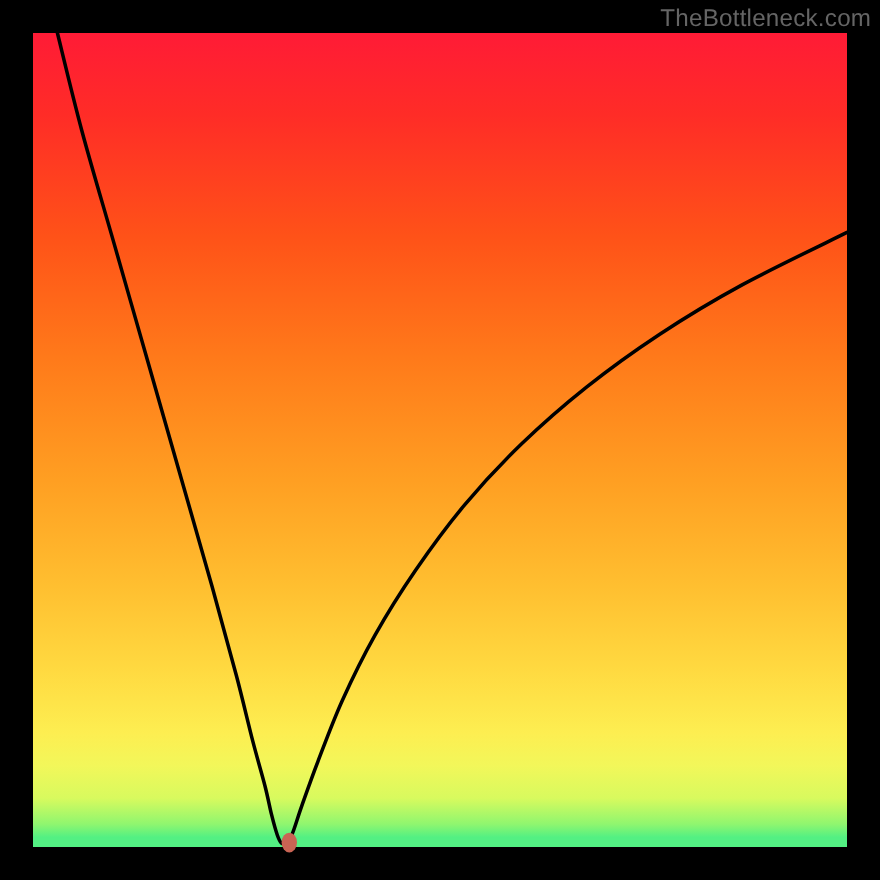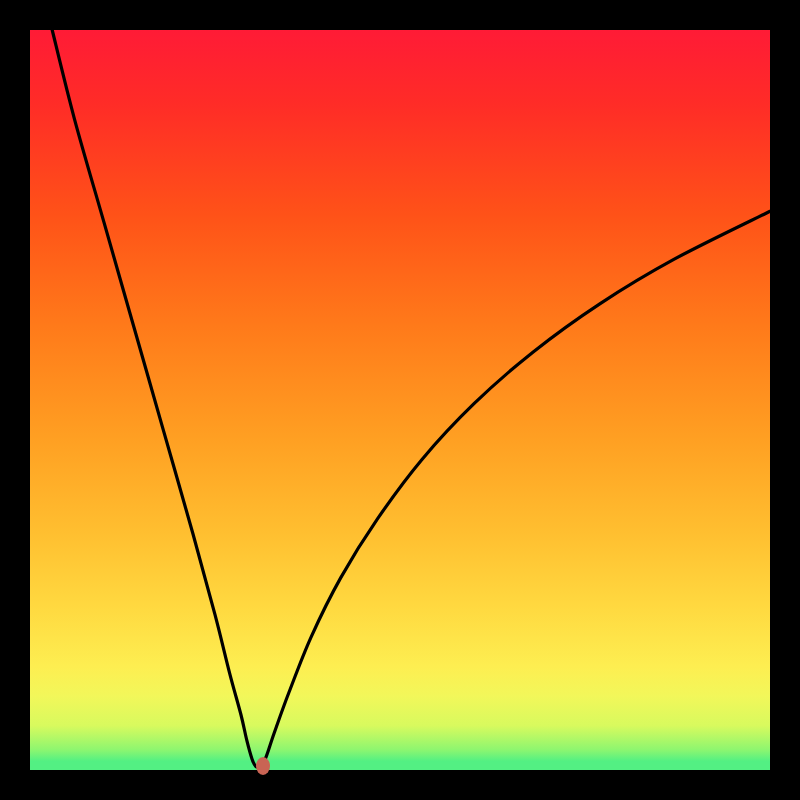--- a/index.html
+++ b/index.html
@@ -62,20 +62,21 @@
     border-radius: 50%;
     background: #c96454;
     transform: translate(-50%, -50%);
   }
 </style>
 </head>
 <body>
 
 <div class="frame">
 
+  <div class="attribution">TheBottleneck.com</div>
 
   <div class="plot-area">
     <svg class="curve" viewBox="0 0 740 740" preserveAspectRatio="none">
       <path id="curve-path" fill="none" stroke="#000" stroke-width="3.2" stroke-linejoin="round" stroke-linecap="round" d="M 22.20 0.00 C 25.90 14.80, 35.77 56.73, 44.40 88.80 C 53.03 120.87, 64.13 157.87, 74.00 192.40 C 83.87 226.93, 93.73 261.47, 103.60 296.00 C 113.47 330.53, 123.33 365.07, 133.20 399.60 C 143.07 434.13, 154.17 472.37, 162.80 503.20 C 171.43 534.03, 178.83 561.17, 185.00 584.60 C 191.17 608.03, 195.48 627.15, 199.80 643.80 C 204.12 660.45, 208.06 673.40, 210.90 684.50 C 213.74 695.60, 214.97 703.00, 216.82 710.40 C 218.67 717.80, 220.52 724.58, 222.00 728.90 C 223.48 733.22, 224.47 735.07, 225.70 736.30 C 226.93 737.53, 227.80 737.53, 229.40 736.30 C 231.00 735.07, 232.85 734.45, 235.32 728.90 C 237.79 723.35, 240.25 714.10, 244.20 703.00 C 248.15 691.90, 252.83 678.33, 259.00 662.30 C 265.17 646.27, 272.57 625.92, 281.20 606.80 C 289.83 587.68, 299.70 567.33, 310.80 547.60 C 321.90 527.87, 334.23 508.13, 347.80 488.40 C 361.37 468.67, 376.17 448.32, 392.20 429.20 C 408.23 410.08, 425.50 391.58, 444.00 373.70 C 462.50 355.82, 482.23 338.55, 503.20 321.90 C 524.17 305.25, 546.37 289.22, 569.80 273.80 C 593.23 258.38, 615.43 244.82, 643.80 229.40 C 672.17 213.98, 723.97 189.32, 740.00 181.30"></path>
     </svg>
     <div id="marker" class="marker" style="left: 233.1px; top: 736.3px; background: rgb(201, 100, 84);"></div>
   </div>
 
 </div>
 

